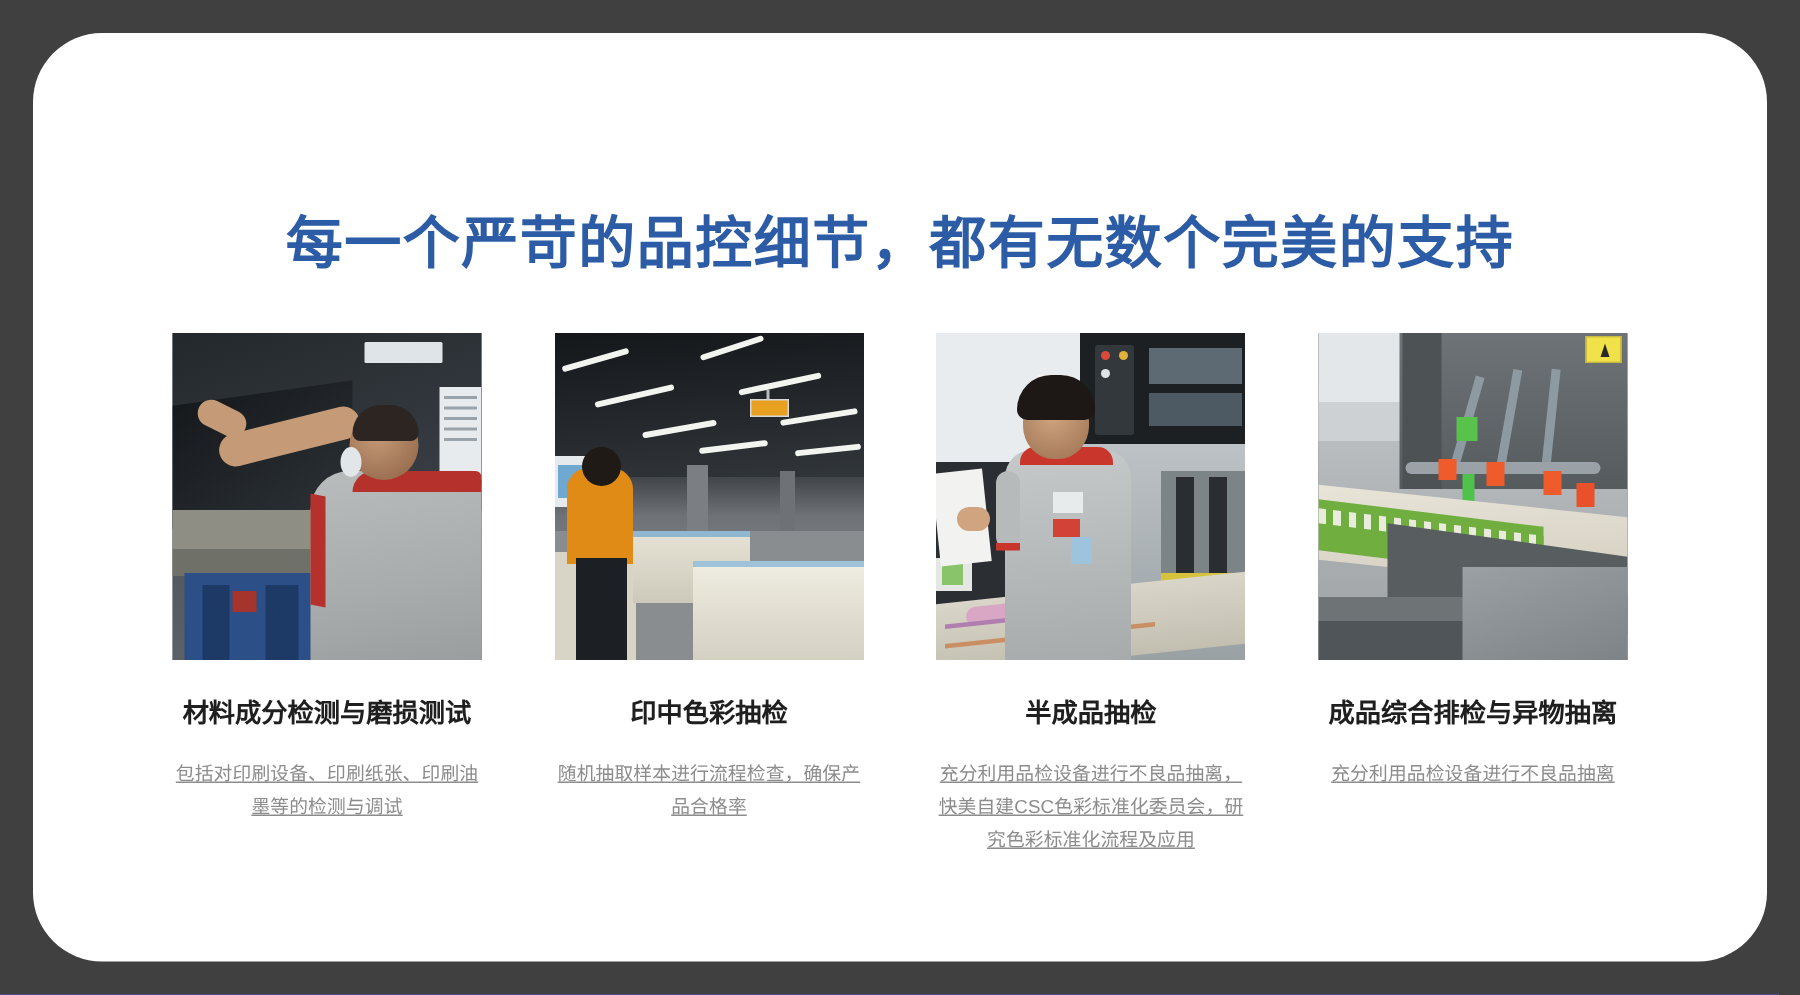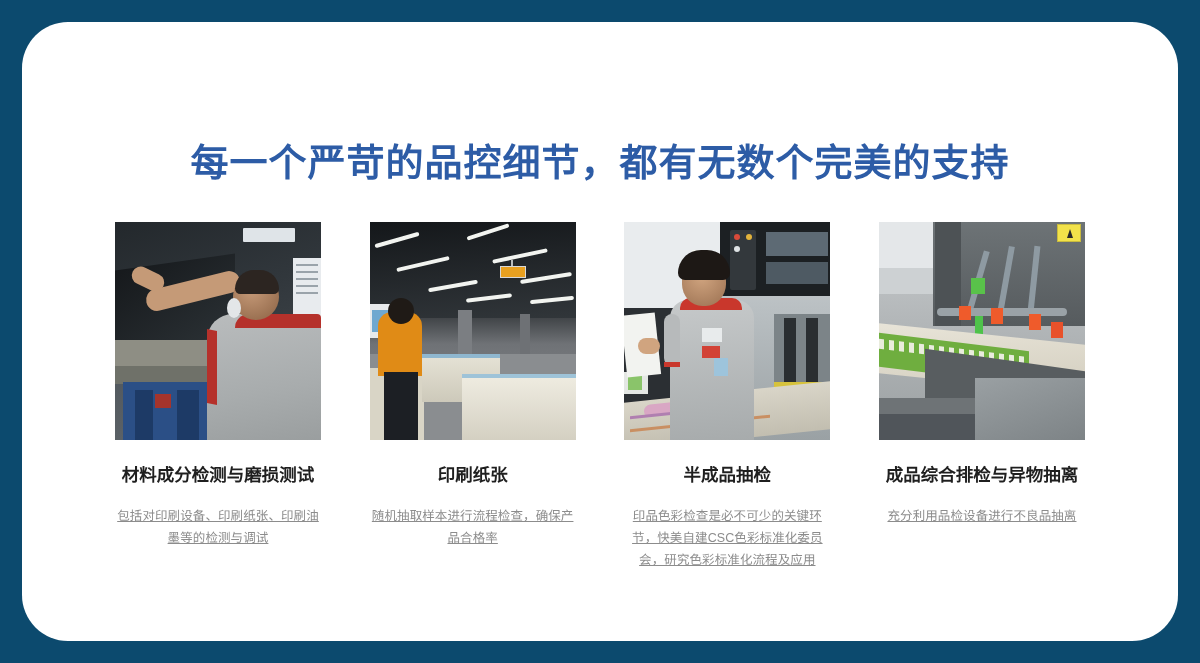--- a/index.html
+++ b/index.html
@@ -6,21 +6,21 @@
   * { margin:0; padding:0; box-sizing:border-box; }
   html, body {
     width:1200px; height:663px;
     font-family:"Liberation Sans","DejaVu Sans",sans-serif;
     background:#1a1a8c;
     overflow:hidden;
   }
   .page {
     position:relative;
     width:1200px; height:663px;
-    background:#0c4a6e;
+    background:#404040;
   }
   .panel {
     position:absolute;
     left:22px; top:22px;
     width:1156px; height:619px;
     background:#ffffff;
     border-radius:46px;
     overflow:hidden;
   }
   .section-title {
@@ -267,21 +267,21 @@
           <span class="ph-layer p2-stk1b"></span>
           <span class="ph-layer p2-stk1"></span>
           <span class="ph-layer p2-stk2b"></span>
           <span class="ph-layer p2-stk2"></span>
           <span class="ph-layer p2-board"></span>
           <span class="ph-layer p2-board2"></span>
           <span class="ph-layer p2-person"></span>
           <span class="ph-layer p2-phead"></span>
           <span class="ph-layer p2-pleg"></span>
         </div>
-        <div class="card-title">印刷纸张</div>
+        <div class="card-title">印中色彩抽检</div>
         <div class="card-desc">随机抽取样本进行流程检查，确保产品合格率</div>
       </div>
 
       <div class="card wide">
         <div class="card-photo">
           <span class="ph-layer p3-bg"></span>
           <span class="ph-layer p3-panel"></span>
           <span class="ph-layer p3-panel2"></span>
           <span class="ph-layer p3-note"></span>
           <span class="ph-layer p3-dark"></span>
@@ -307,21 +307,21 @@
           <span class="ph-layer p3-cuff"></span>
           <span class="ph-layer p3-hand"></span>
           <span class="ph-layer p3-coll"></span>
           <span class="ph-layer p3-badge"></span>
           <span class="ph-layer p3-badge2"></span>
           <span class="ph-layer p3-badge3"></span>
           <span class="ph-layer p3-head"></span>
           <span class="ph-layer p3-hair"></span>
         </div>
         <div class="card-title">半成品抽检</div>
-        <div class="card-desc">印品色彩检查是必不可少的关键环节，快美自建CSC色彩标准化委员会，研究色彩标准化流程及应用</div>
+        <div class="card-desc">充分利用品检设备进行不良品抽离，快美自建CSC色彩标准化委员会，研究色彩标准化流程及应用</div>
       </div>
 
       <div class="card">
         <div class="card-photo">
           <span class="ph-layer p4-bg"></span>
           <span class="ph-layer p4-back"></span>
           <span class="ph-layer p4-back2"></span>
           <span class="ph-layer p4-mach"></span>
           <span class="ph-layer p4-col"></span>
           <span class="ph-layer p4-warn"></span>

